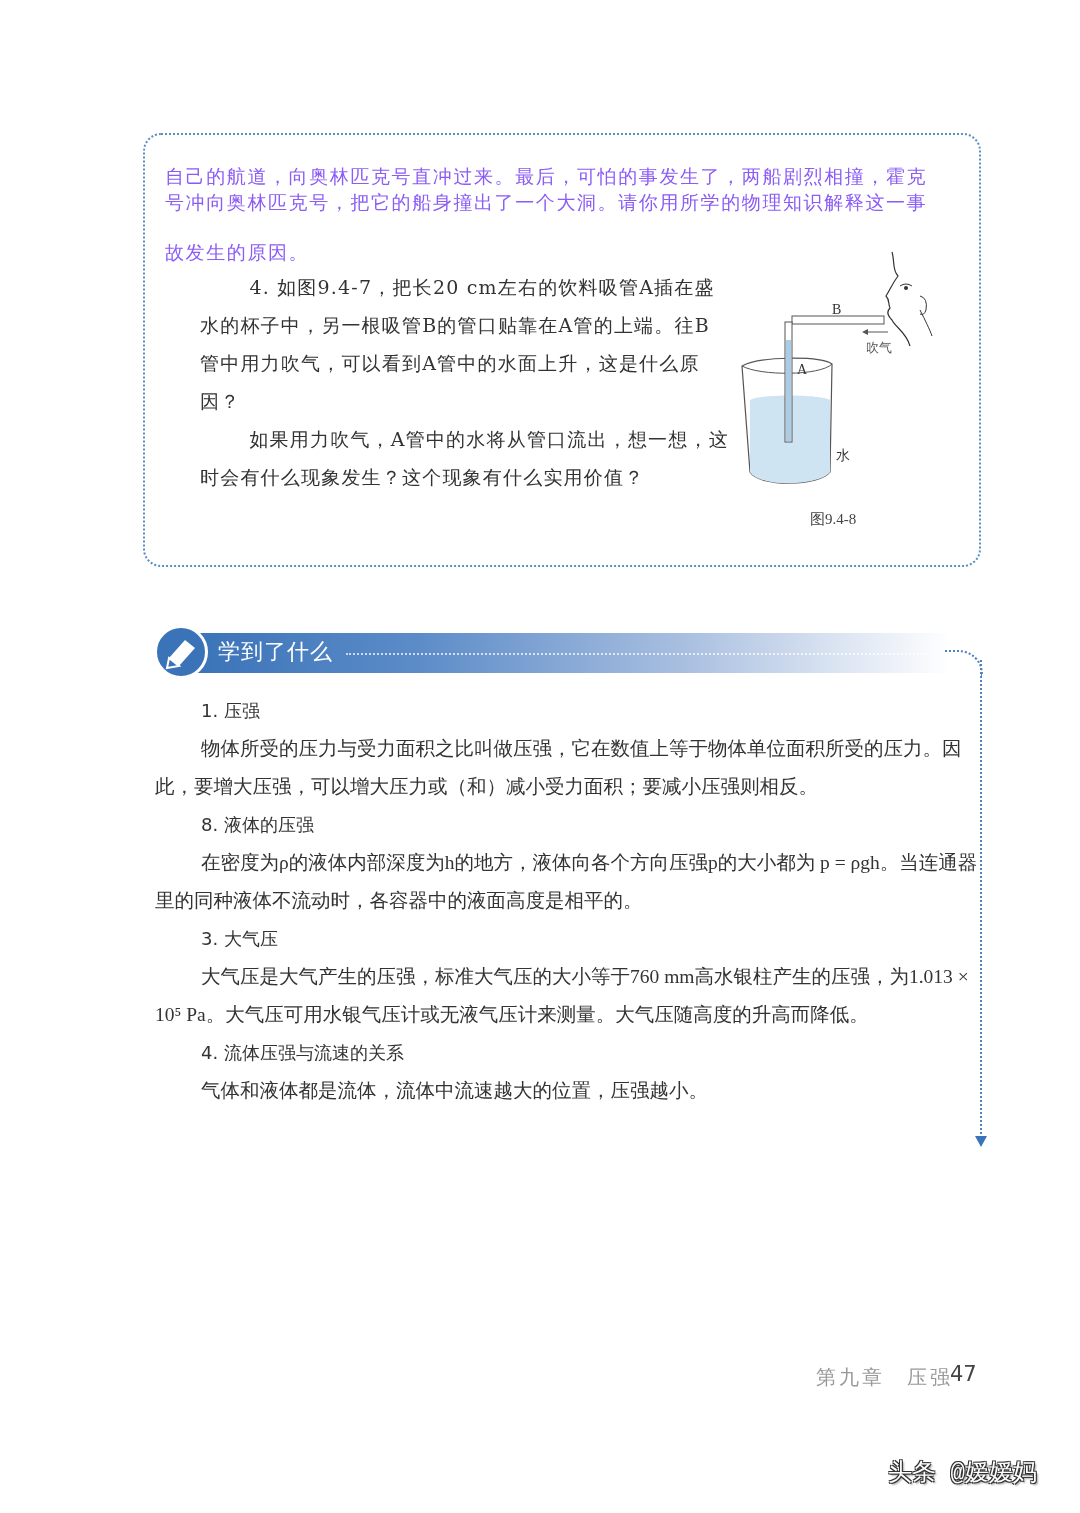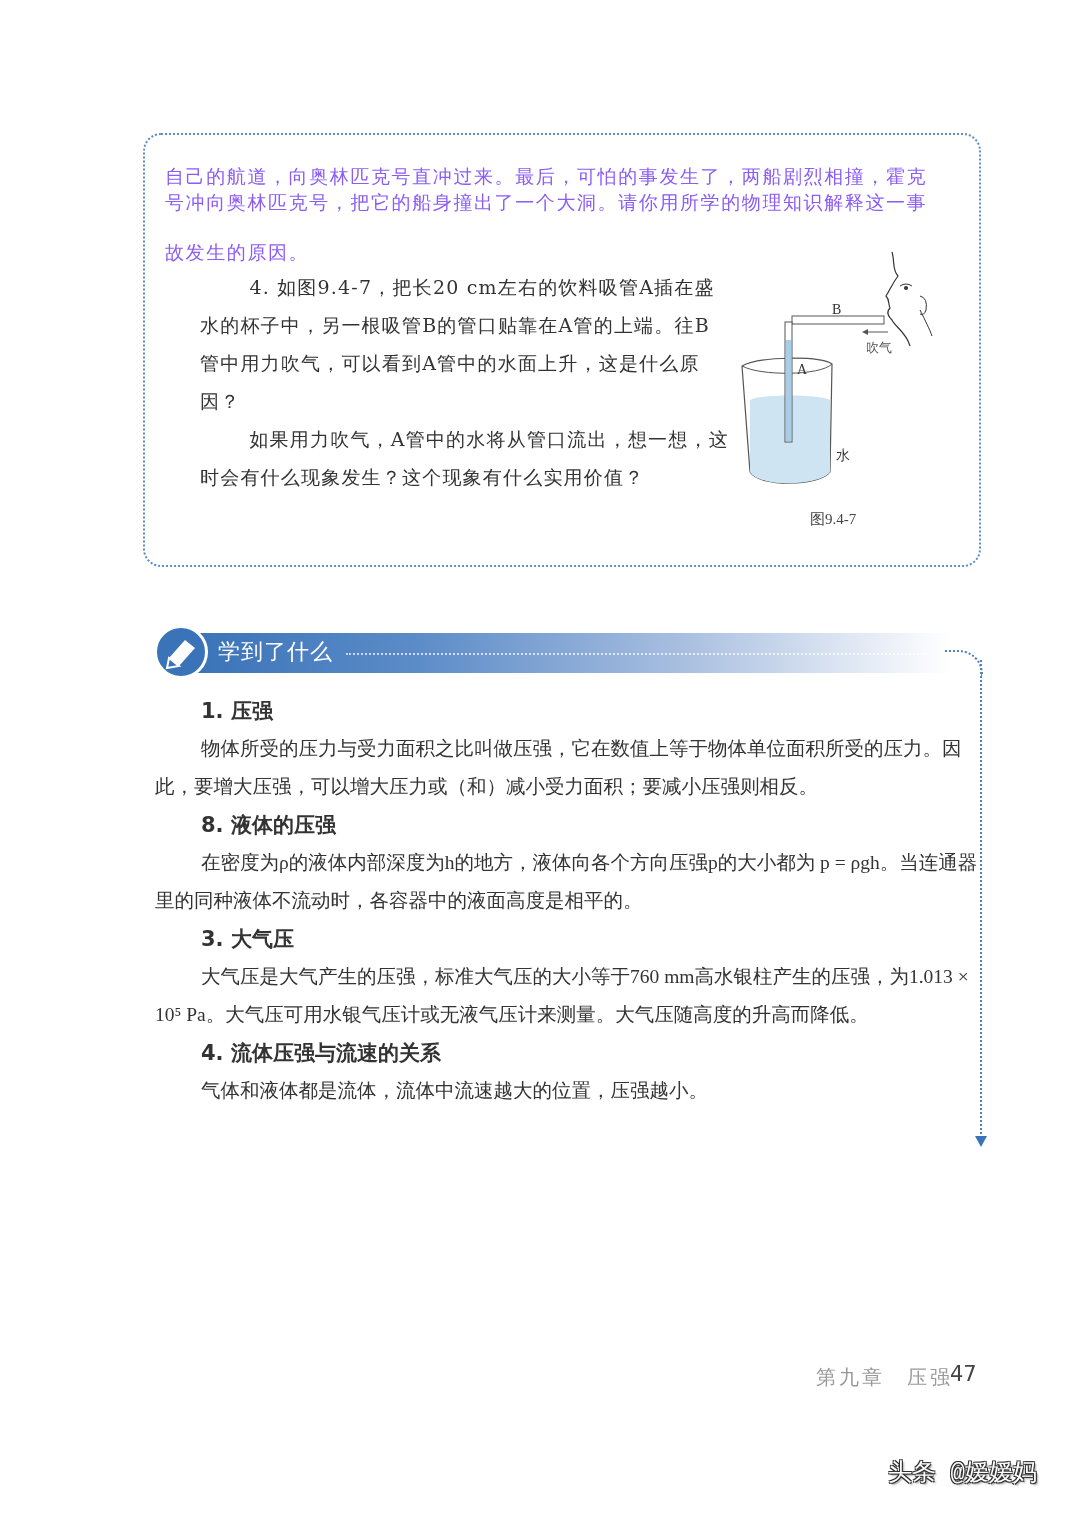--- a/index.html
+++ b/index.html
@@ -18,21 +18,21 @@
       background:linear-gradient(90deg,#3a73b8 0%,#5c8cc8 30%,#a9bfe0 65%,#ffffff 100%); }
     .header-circle { position:absolute; left:4px; top:0; width:54px; height:54px; border-radius:50%;
       background:#3a73b8; border:3px solid #fff; box-sizing:border-box; }
     .header-title { position:absolute; left:68px; top:12px; font-family:"DejaVu Sans",sans-serif; color:#fff; font-size:22px; letter-spacing:1px; }
     .header-dots { position:absolute; left:196px; top:28px; width:580px; border-top:2px dotted rgba(255,255,255,0.7); }
     .flow-line { position:absolute; left:980px; top:660px; height:478px; border-left:2px dotted #4f81bb; }
     .flow-curve { position:absolute; left:945px; top:650px; width:36px; height:24px; border-top:2px dotted #4f81bb; border-right:2px dotted #4f81bb; border-top-right-radius:24px; }
     .flow-arrow { position:absolute; left:975px; top:1136px; width:0; height:0; border-left:6px solid transparent; border-right:6px solid transparent; border-top:11px solid #3a73b8; }
     .summary { position:absolute; left:155px; top:692px; width:825px; font-size:19.5px; line-height:38px; color:#333; font-family:"Liberation Serif",serif; }
     .summary p { margin:0; }
-    .summary .h { font-family:"DejaVu Sans",sans-serif; font-weight:bold; font-size:21px; padding-left:46px; }
+    .summary .h { font-family:"DejaVu Sans",sans-serif; font-weight:normal; font-size:18px; padding-left:46px; }
     .summary .b { text-indent:46px; }
     .footer { position:absolute; left:816px; top:1364px; font-size:20px; color:#999; letter-spacing:3px; }
     .footer .ch { margin-right:22px; }
     .page-num { position:absolute; left:950px; top:1362px; font-family:"DejaVu Sans",sans-serif; font-size:21px; color:#444; }
     .watermark { position:absolute; left:888px; top:1456px; font-family:Liberation Mono, monospace; font-size:24px; color:#fff;
       text-shadow:1px 1px 0 #333,-1px -1px 0 #333,1px -1px 0 #333,-1px 1px 0 #333,2px 2px 2px rgba(0,0,0,0.4); }
   </style>
 </head>
 <body>
 
@@ -65,21 +65,21 @@
     <path d="M22 126 C40 136,100 136,112 124" fill="none" stroke="#555" stroke-width="1"></path>
 
     <rect x="65" y="82" width="7" height="120" fill="#fff" stroke="#555" stroke-width="1"></rect>
     <rect x="66" y="100" width="5" height="101" fill="#a9cde6"></rect>
     <text x="112" y="74" font-size="14" font-family="Liberation Serif, serif" fill="#333">B</text>
     <text x="146" y="112" font-size="13" font-family="DejaVu Sans, sans-serif" fill="#555">吹气</text>
     <text x="77" y="134" font-size="14" font-family="Liberation Serif, serif" fill="#333">A</text>
     <text x="116" y="220" font-size="14" font-family="DejaVu Serif, serif" fill="#333">水</text>
   </svg>
 </div>
-<div class="fig-caption">图9.4-7</div>
+<div class="fig-caption">图9.4-8</div>
 
 <div class="section-header">
   <div class="header-bar"></div>
   <div class="header-circle">
     <svg width="48" height="48" viewBox="0 0 48 48">
         <path d="M12 30 L28 12 L38 20 L22 38 Z" fill="#fff"></path>
         <path d="M12 30 L22 38 L10 40 Z" fill="#3a73b8" stroke="#fff" stroke-width="2"></path>
       </svg>
   </div>
   <div class="header-title">学到了什么</div>

